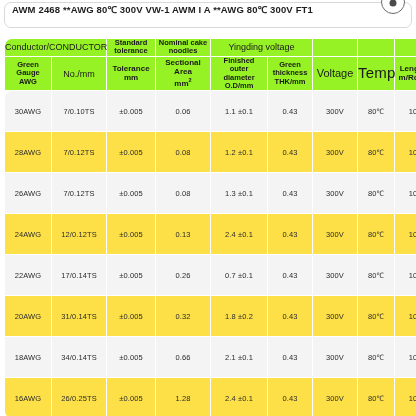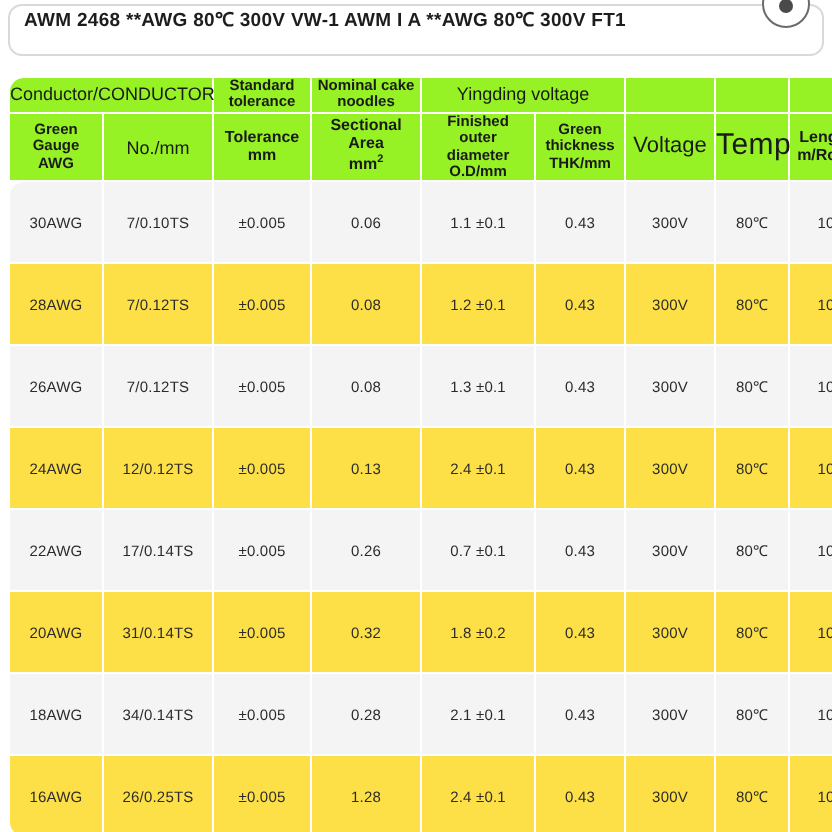--- a/index.html
+++ b/index.html
@@ -295,21 +295,21 @@
           <td class="bd">1.8 ±0.2</td>
           <td class="bd">0.43</td>
           <td class="bd">300V</td>
           <td class="bd">80℃</td>
           <td class="bd">10</td>
         </tr>
         <tr class="odd">
           <td class="bd">18AWG</td>
           <td class="bd">34/0.14TS</td>
           <td class="bd">±0.005</td>
-          <td class="bd">0.28</td>
+          <td class="bd">0.66</td>
           <td class="bd">2.1 ±0.1</td>
           <td class="bd">0.43</td>
           <td class="bd">300V</td>
           <td class="bd">80℃</td>
           <td class="bd">10</td>
         </tr>
         <tr class="even lastrow">
           <td class="bd">16AWG</td>
           <td class="bd">26/0.25TS</td>
           <td class="bd">±0.005</td>

